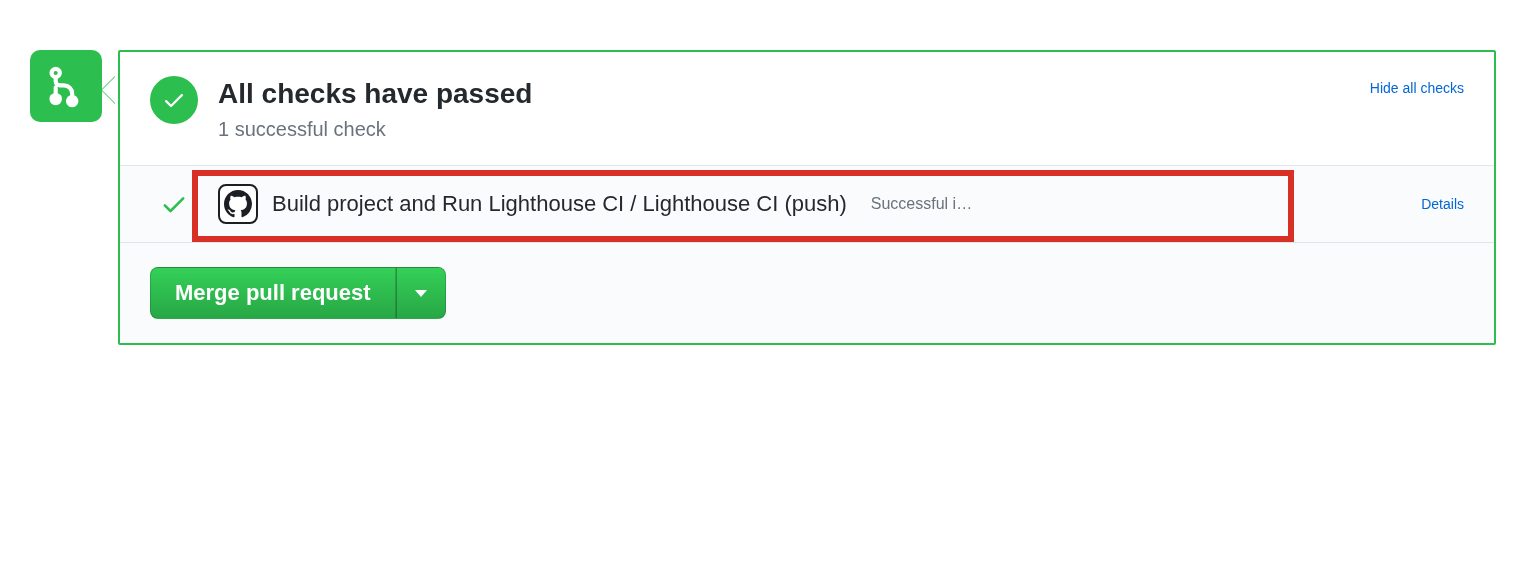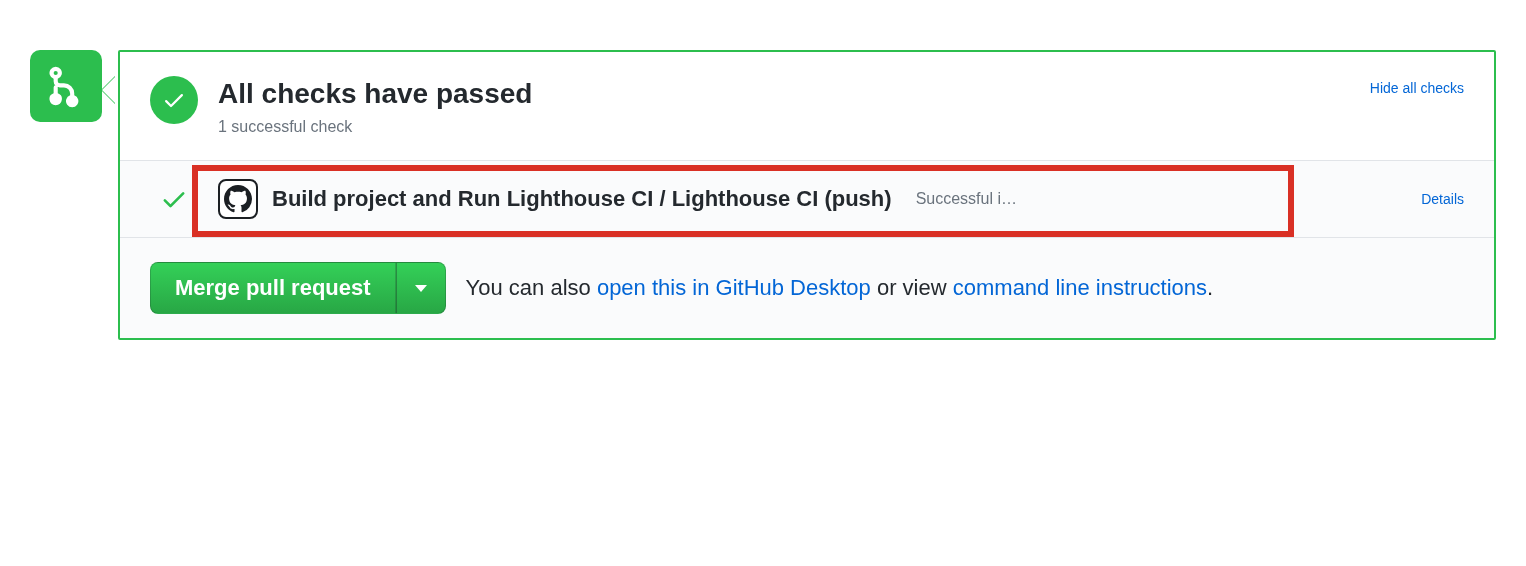--- a/index.html
+++ b/index.html
@@ -68,21 +68,21 @@
     .section-content {
       flex: 1;
     }
     .section-title {
       font-size: 28px;
       font-weight: 600;
       color: #24292e;
       line-height: 1.3;
     }
     .section-subtitle {
-      font-size: 16px;
+      font-size: 20px;
       color: #6a737d;
       margin-top: 6px;
     }
     .section-action {
       color: #0366d6;
       font-size: 14px;
       cursor: pointer;
       white-space: nowrap;
       margin-top: 4px;
     }
@@ -127,21 +127,21 @@
       flex-shrink: 0;
       background: #ffffff;
     }
     .gh-logo svg {
       width: 28px;
       height: 28px;
       fill: #1b1f23;
     }
     .check-name {
       font-size: 22px;
-      font-weight: 700;
+      font-weight: 400;
       color: #24292e;
       white-space: nowrap;
     }
     .check-status-text {
       font-size: 16px;
       color: #6a737d;
       white-space: nowrap;
       overflow: hidden;
       text-overflow: ellipsis;
       margin-left: 10px;
@@ -257,19 +257,16 @@
     </div>
 
 
     <div class="merge-section">
       <div class="merge-btn-group">
         <button class="merge-btn">Merge pull request</button>
         <button class="merge-dropdown">
           <span class="caret"></span>
         </button>
       </div>
-      <div class="merge-text">
-        <span>You can also </span><a>open this in GitHub Desktop</a><span> or view </span><a>command line instructions</a><span>.</span>
-      </div>
     </div>
 
   </div>
 </div>
 
 </body></html>

